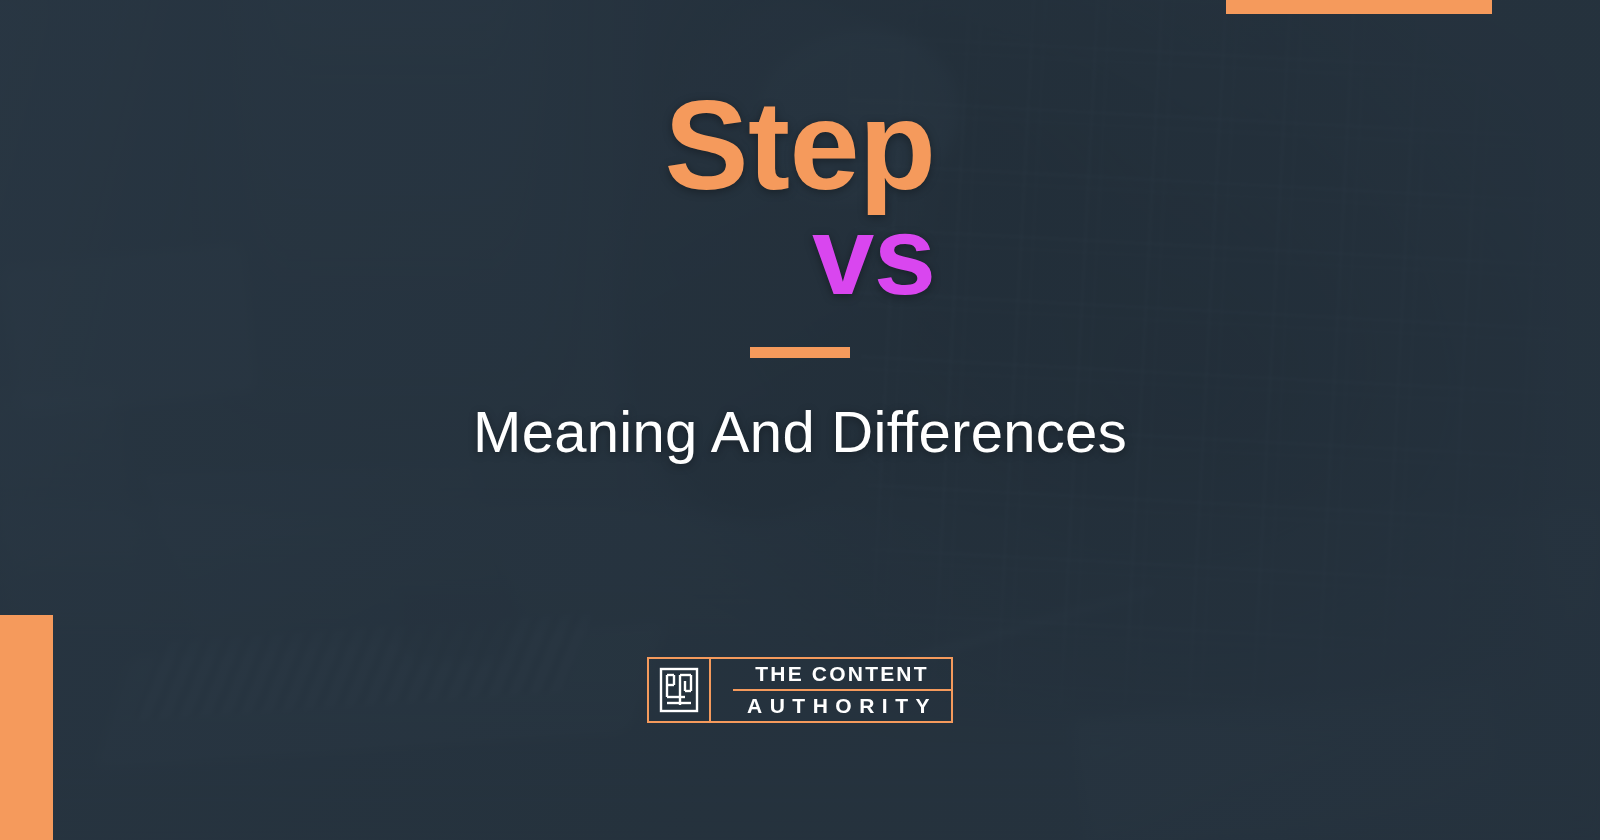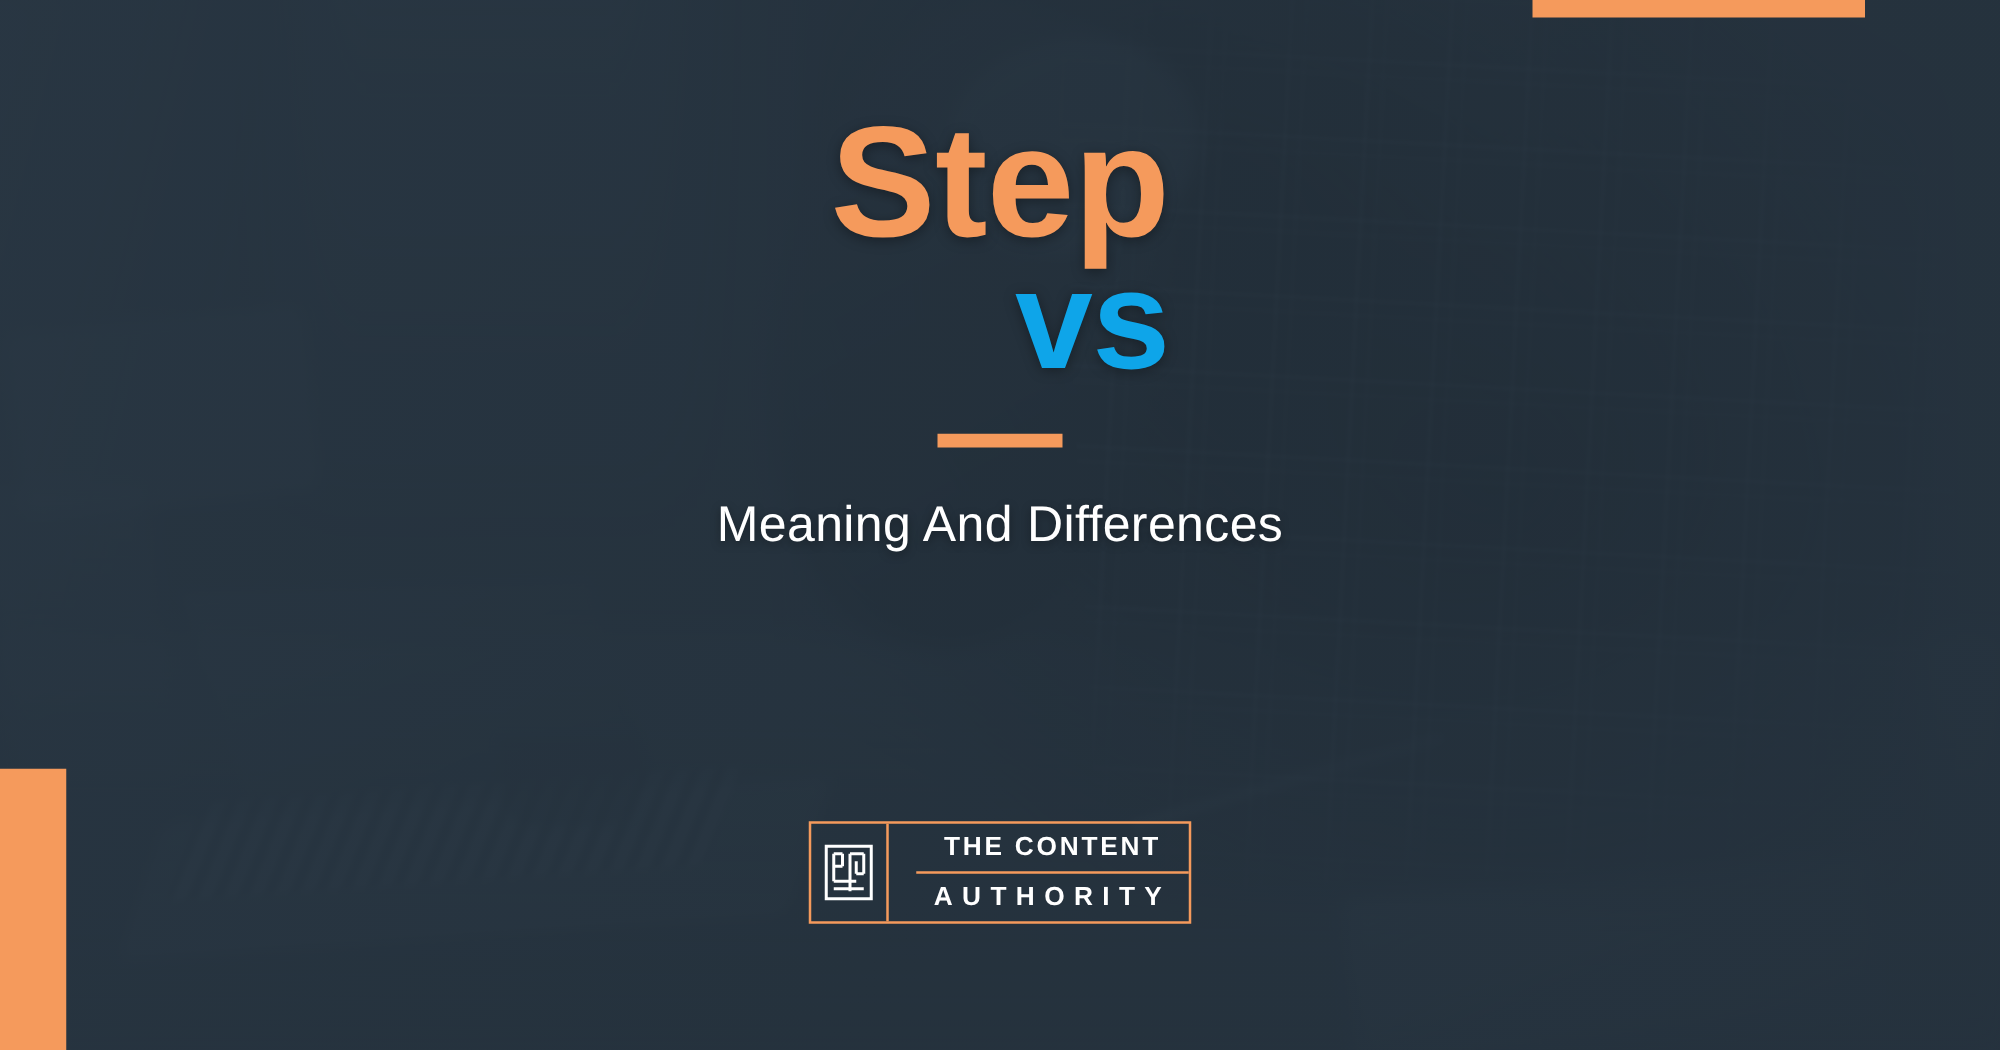--- a/index.html
+++ b/index.html
@@ -236,49 +236,49 @@
     letter-spacing: -0.5px;
   }
   .word {
     display: block;
     font-size: 126px;
     font-weight: 700;
     margin: 0;
     text-shadow: 0 2px 10px rgba(0,0,0,0.35);
   }
   .word-1 { color: var(--accent); }
-  .word-2 { color: #0ea5e9; font-size: 112px; margin-top: -6px; }
+  .word-2 { color: #d946ef; font-size: 112px; margin-top: -6px; }
   .word-3 { color: var(--accent); margin-top: -4px; }
 
   .divider {
     width: 100px;
     height: 11px;
     background: var(--accent);
     margin: 36px auto 0;
   }
 
   .subtitle {
     margin-top: 40px;
     color: #ffffff;
-    font-size: 40px;
+    font-size: 58px;
     font-weight: 300;
     letter-spacing: 0.3px;
     text-shadow: 0 2px 8px rgba(0,0,0,0.35);
   }
 
   
   .logo {
     position: absolute;
     left: 50%;
     transform: translateX(-50%);
     top: 657px;
     display: flex;
     align-items: stretch;
     border: 2px solid var(--accent);
-    height: 82px;
+    height: 66px;
     gap: 22px;
   }
   .logo-mark {
     width: 62px;
     display: flex;
     align-items: center;
     justify-content: center;
     border-right: 2px solid var(--accent);
     padding: 7px;
   }

